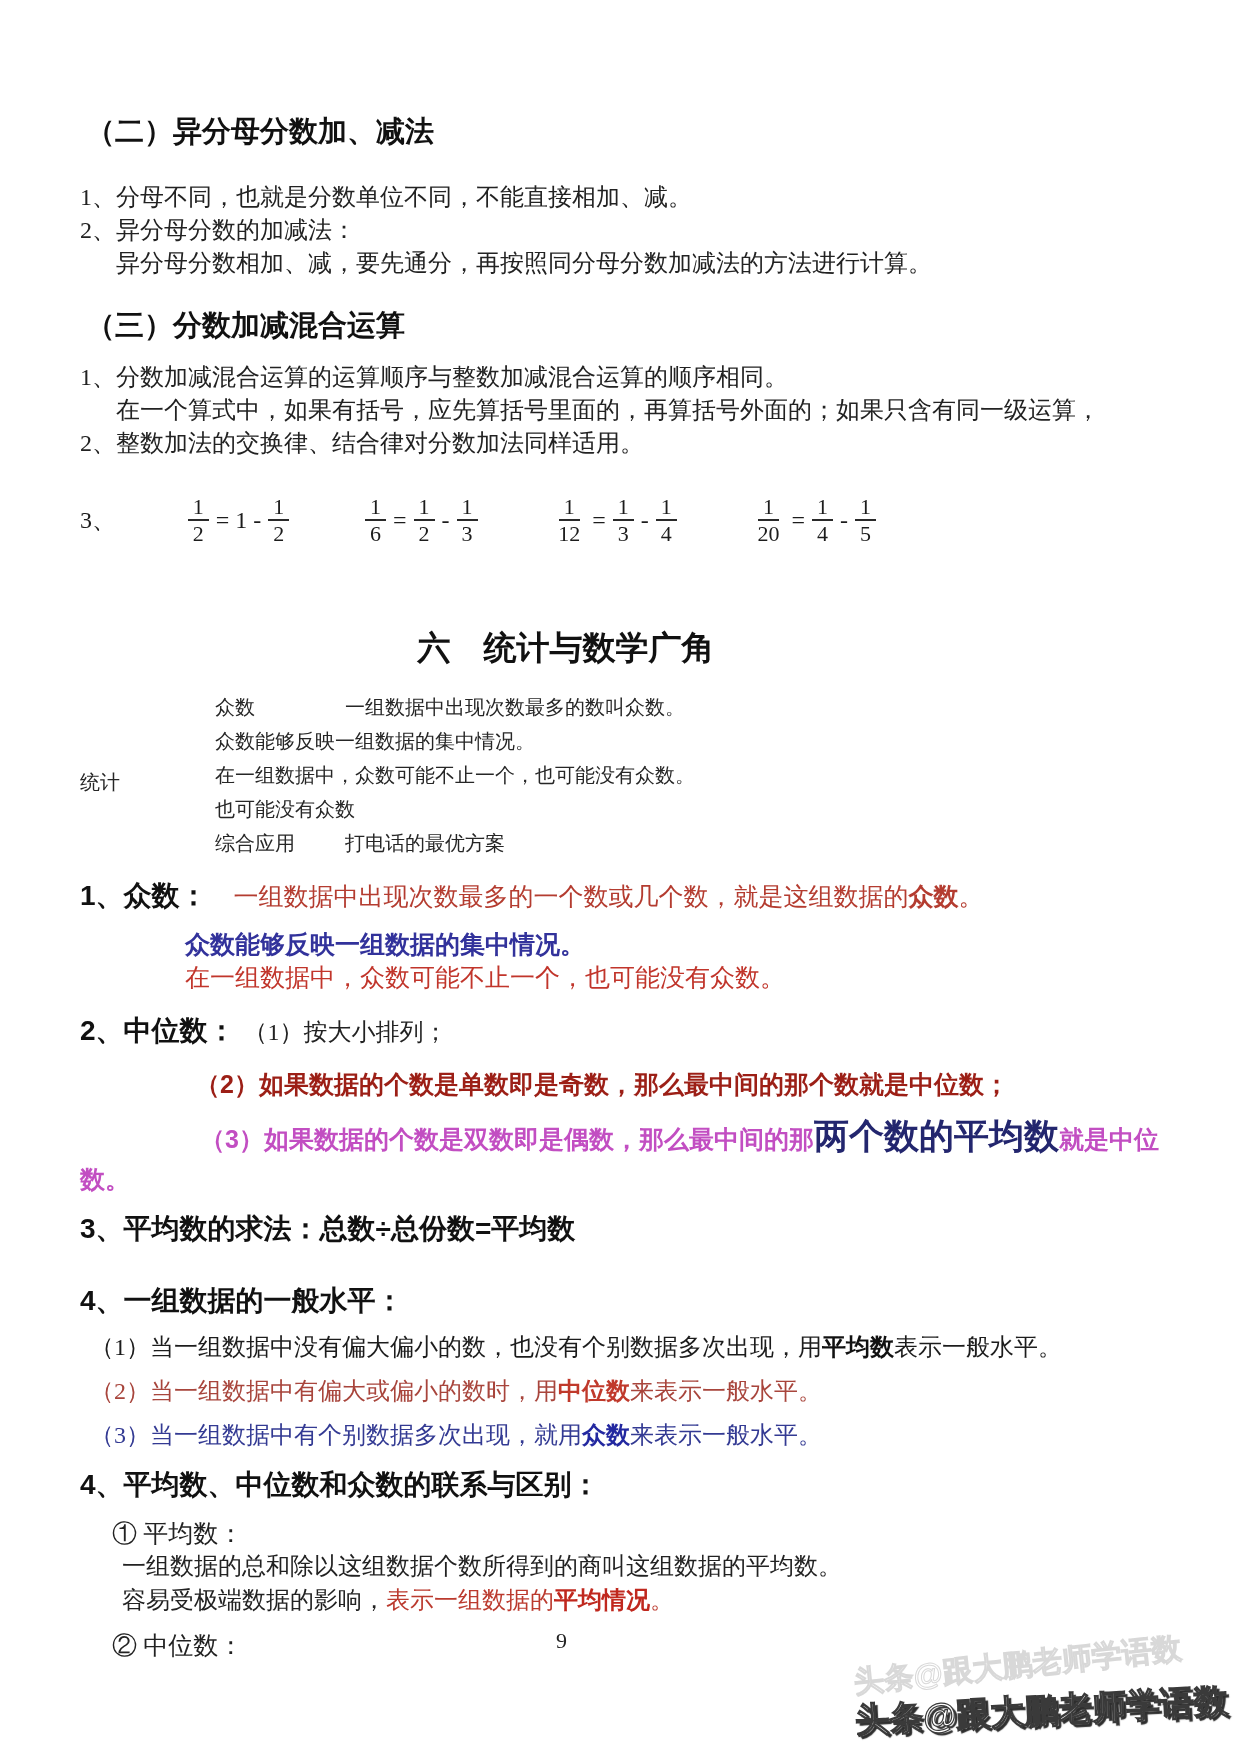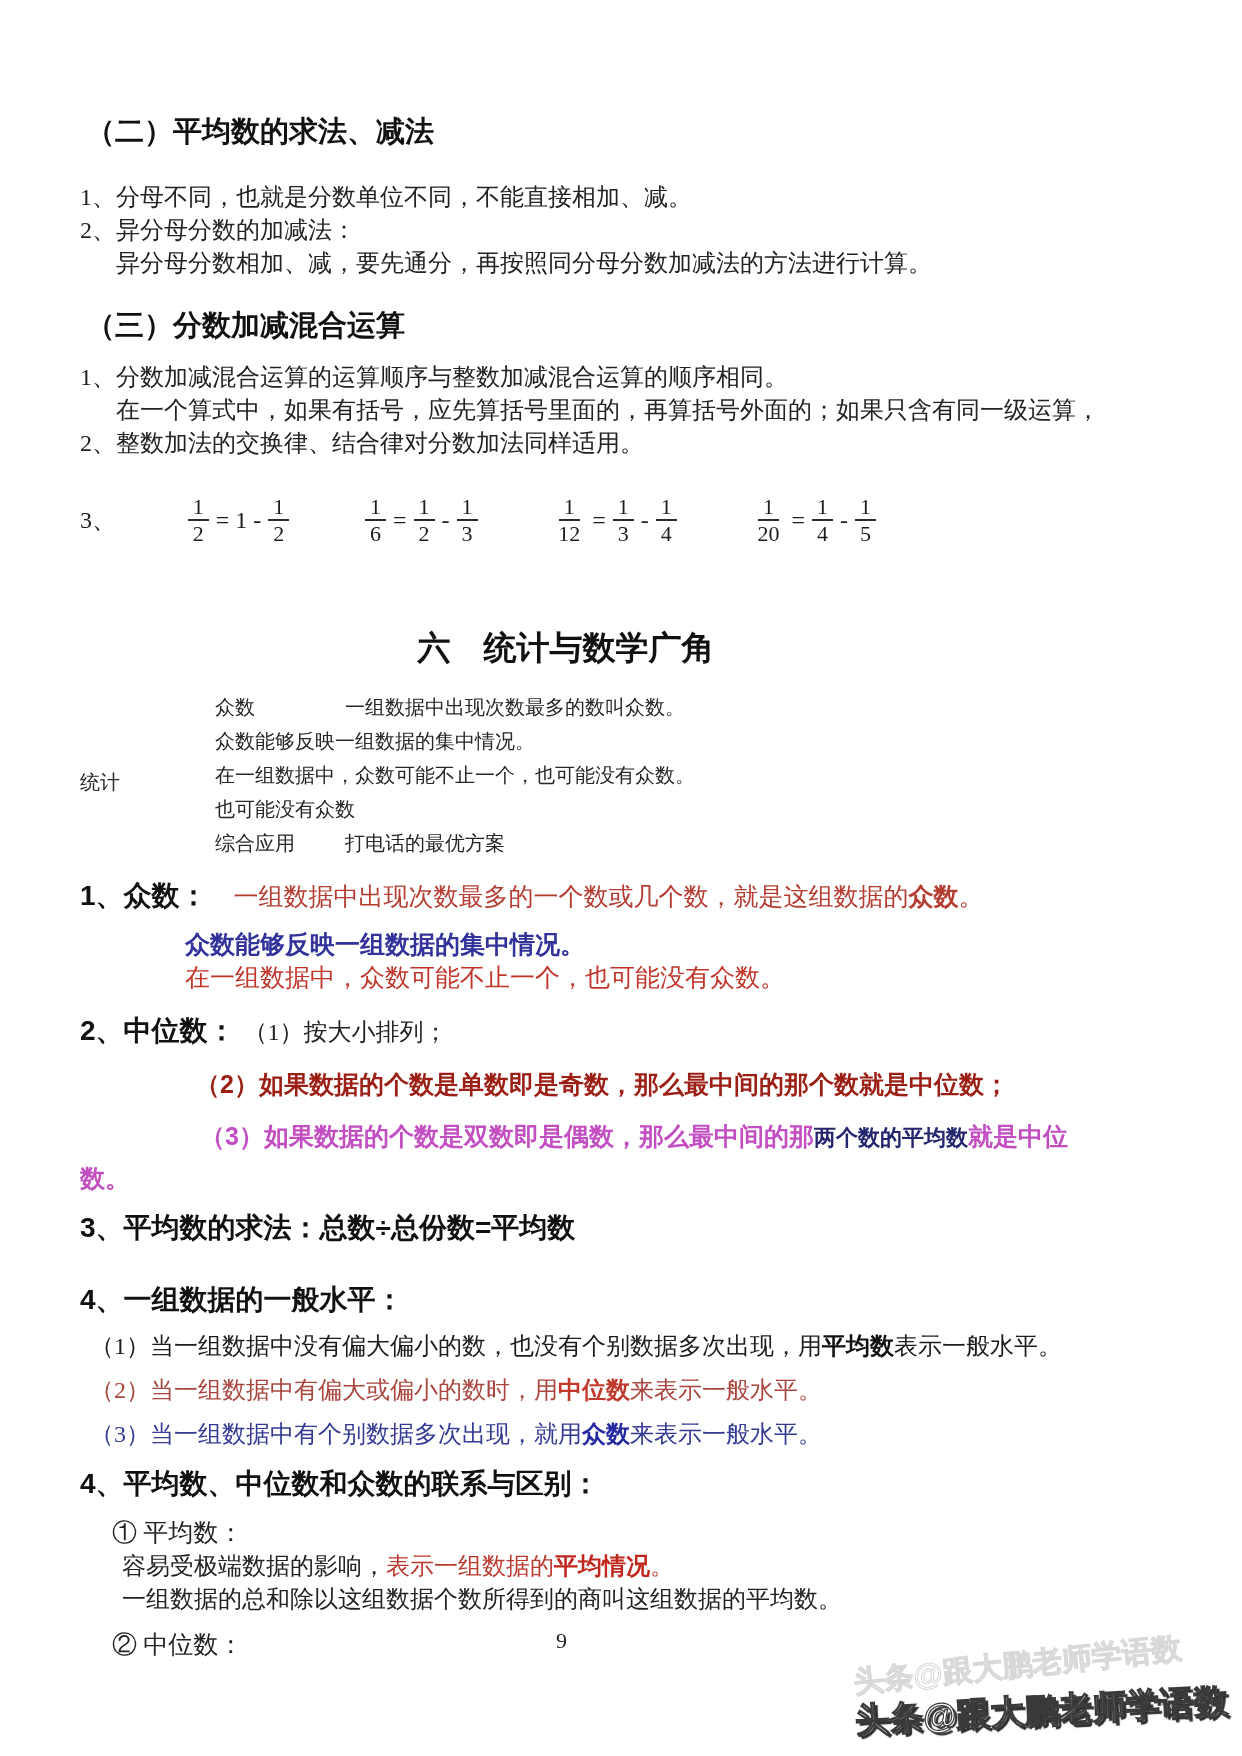--- a/index.html
+++ b/index.html
@@ -45,21 +45,21 @@
   .red-def b{font-weight:bold;}
   .blue-line{margin:10px 0 0 105px;font-family:"Liberation Sans",sans-serif;
              font-weight:bold;font-size:25px;line-height:34px;color:#32329b;}
   .red-line{margin:0 0 0 105px;font-size:25px;line-height:34px;color:#c1352b;}
   .plain-inline{font-size:24px;color:#222;margin-left:8px;}
 
   .sub2-line{margin:14px 0 0 115px;font-family:"Liberation Sans",sans-serif;
              font-weight:bold;font-size:25px;line-height:36px;color:#9c1f16;}
   .sub3-line{margin:12px 0 0 120px;font-size:25px;line-height:44px;color:#c24ec2;
              font-family:"Liberation Sans",sans-serif;font-weight:600;white-space:nowrap;}
-  .navy-big{font-size:22px;font-weight:bold;color:#23266e;}
+  .navy-big{font-size:35px;font-weight:bold;color:#23266e;}
   .sub3-wrap{font-size:25px;line-height:36px;color:#c24ec2;
              font-family:"Liberation Sans",sans-serif;font-weight:600;}
 
   .bold-item{margin-top:16px;font-family:"Liberation Sans",sans-serif;
              font-weight:bold;font-size:28px;line-height:40px;color:#111;}
   .mt32{margin-top:32px;}
   .mt12{margin-top:12px;}
 
   .lvl2{margin:8px 0 0 10px;font-size:24px;line-height:35px;}
   .lvl2 .emph-b{font-family:"Liberation Sans",sans-serif;font-weight:bold;color:#111;}
@@ -82,21 +82,21 @@
   .watermark-ghost{position:absolute;right:60px;bottom:70px;
              font-family:"Liberation Sans",sans-serif;font-weight:bold;font-size:30px;
              color:#ffffff;-webkit-text-stroke:1px #cfcfcf;opacity:.8;
              transform:rotate(-6deg);white-space:nowrap;}
 </style>
 </head>
 <body>
 
 <div class="content">
 
-  <h2 class="h-sec">（二）平均数的求法、减法</h2>
+  <h2 class="h-sec">（二）异分母分数加、减法</h2>
   <p class="li li-first">1、分母不同，也就是分数单位不同，不能直接相加、减。</p>
   <p class="li">2、异分母分数的加减法：</p>
   <p class="li sub">异分母分数相加、减，要先通分，再按照同分母分数加减法的方法进行计算。</p>
 
   <h2 class="h-sec h-sec3">（三）分数加减混合运算</h2>
   <p class="li mt17">1、分数加减混合运算的运算顺序与整数加减混合运算的顺序相同。</p>
   <p class="li sub">在一个算式中，如果有括号，应先算括号里面的，再算括号外面的；如果只含有同一级运算，</p>
   <p class="li">2、整数加法的交换律、结合律对分数加法同样适用。</p>
 
   <div class="eq-row">
@@ -189,21 +189,21 @@
 
   <p class="bold-item mt12">3、平均数的求法：总数÷总份数=平均数</p>
 
   <p class="bold-item mt32">4、一组数据的一般水平：</p>
   <p class="lvl2"><span>（1）当一组数据中没有偏大偏小的数，也没有个别数据多次出现，用</span><span class="emph-b">平均数</span><span>表示一般水平。</span></p>
   <p class="lvl2 lvl2-red"><span>（2）当一组数据中有偏大或偏小的数时，用</span><span class="emph-r">中位数</span><span>来表示一般水平。</span></p>
   <p class="lvl2 lvl2-blue"><span>（3）当一组数据中有个别数据多次出现，就用</span><span class="emph-bl">众数</span><span>来表示一般水平。</span></p>
 
   <p class="bold-item mt12">4、平均数、中位数和众数的联系与区别：</p>
   <p class="circ-item">① 平均数：</p>
+  <p class="circ-line">一组数据的总和除以这组数据个数所得到的商叫这组数据的平均数。</p>
   <p class="circ-line"><span>容易受极端数据的影响，</span><span class="red-part">表示一组数据的</span><span class="red-part-b">平均情况</span><span class="red-part">。</span></p>
-  <p class="circ-line">一组数据的总和除以这组数据个数所得到的商叫这组数据的平均数。</p>
   <p class="circ-item">② 中位数：</p>
 
 </div>
 
 <div class="page-num">9</div>
 <div class="watermark-ghost">头条@跟大鹏老师学语数</div>
 <div class="watermark">头条@跟大鹏老师学语数</div>
 
 </body></html>

